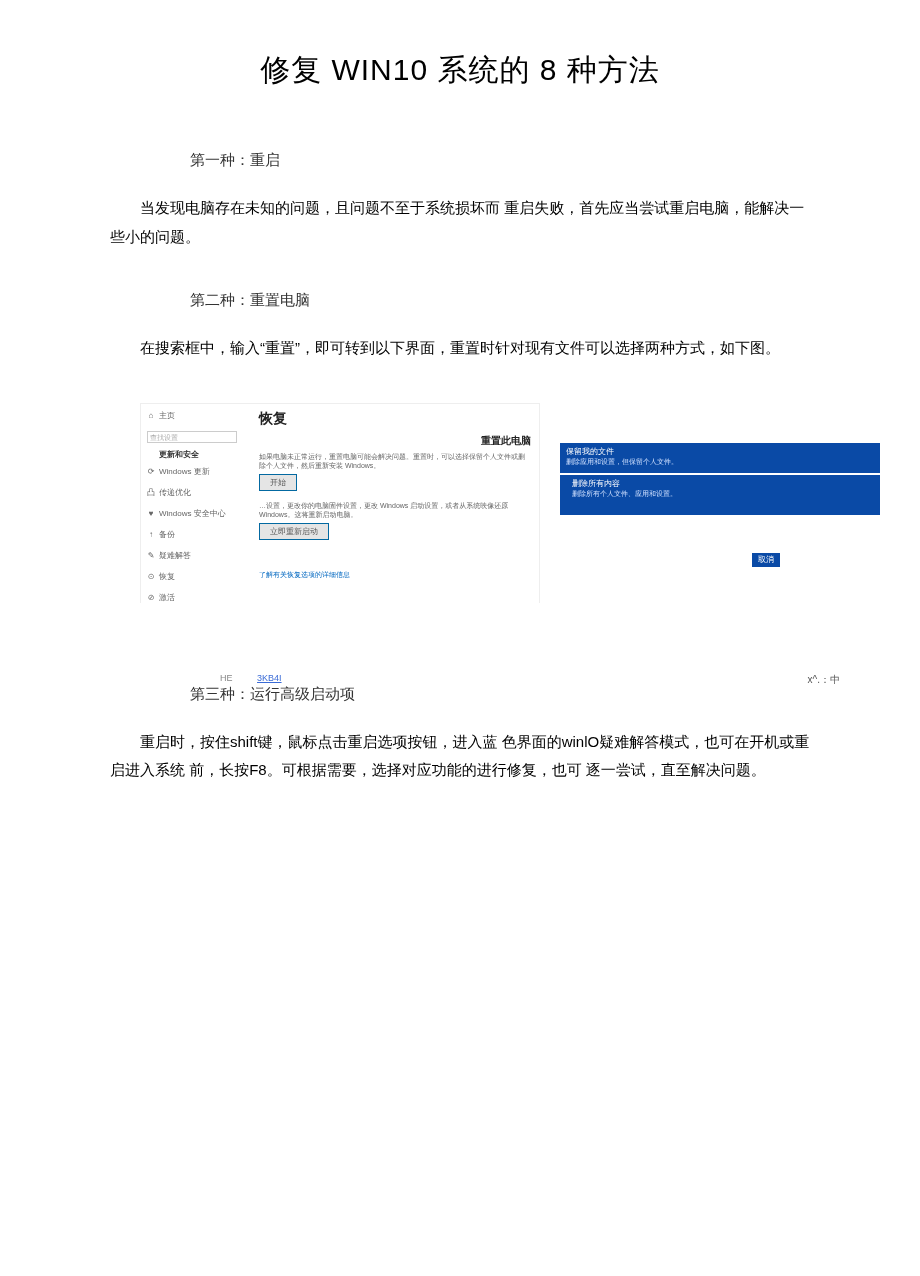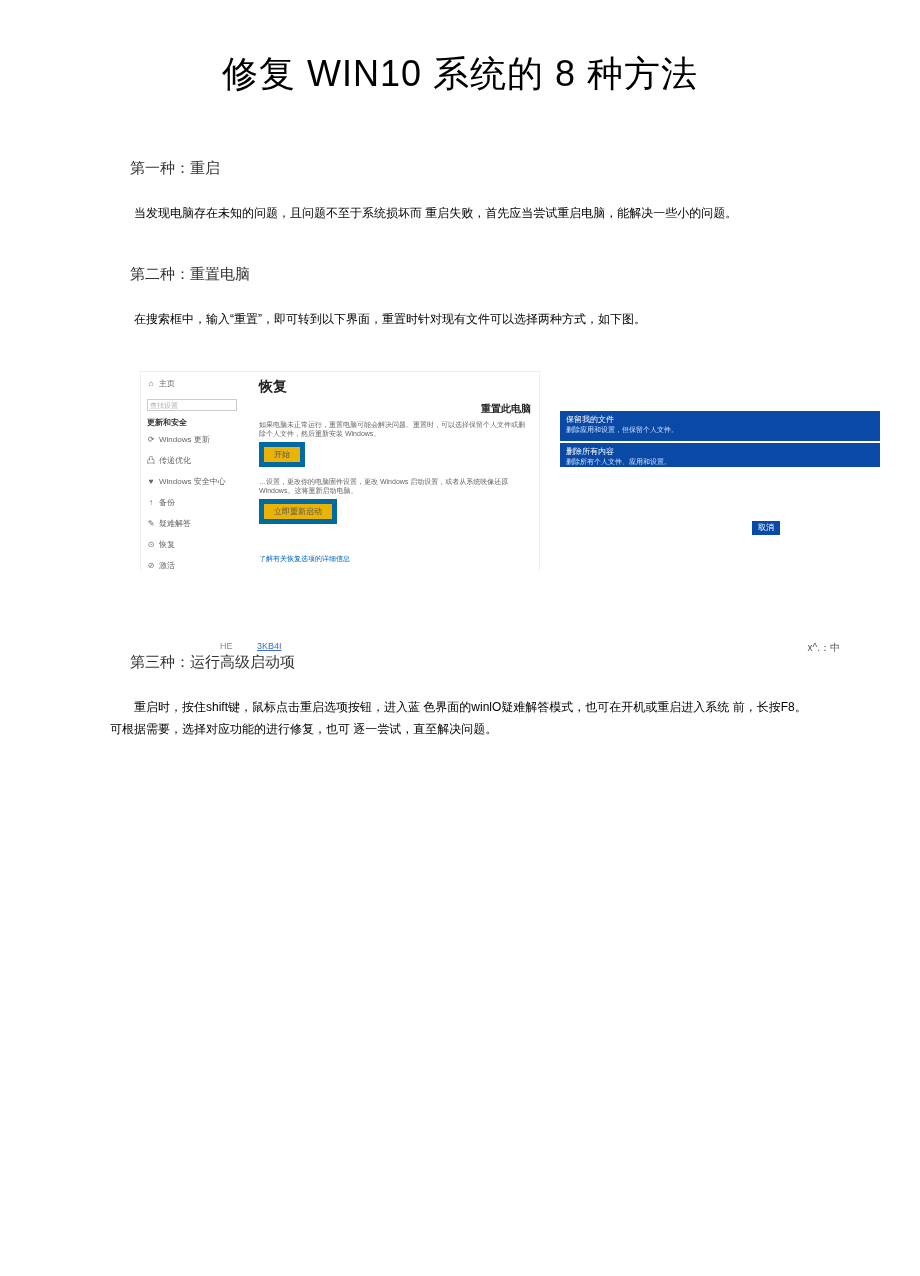--- a/index.html
+++ b/index.html
@@ -7,34 +7,34 @@
       width: 920px;
       height: 1276px;
       background: #ffffff;
       font-family: "Microsoft YaHei", "SimSun", sans-serif;
       color: #000;
       padding: 50px 70px 40px 70px;
       position: relative;
     }
     .title {
       text-align: center;
-      font-size: 36px;
+      font-size: 30px;
       font-weight: 400;
       margin-bottom: 60px;
       letter-spacing: 1px;
     }
     .title .latin { font-family: Arial, sans-serif; }
     .sub {
       font-size: 15px;
-      margin-left: 60px;
+      margin-left: 120px;
       margin-bottom: 24px;
       color: #333;
     }
     .para {
-      font-size: 12px;
+      font-size: 15px;
       line-height: 1.9;
       margin-bottom: 40px;
       text-indent: 2em;
       padding: 0 40px 0 40px;
     }
     .screenshot {
       margin: 14px 70px 20px 70px;
       position: relative;
       height: 240px;
       font-size: 9px;
@@ -49,50 +49,50 @@
       border: 1px solid #eee;
     }
     .ss-left {
       position: absolute;
       left: 0; top: 0; width: 110px; height: 200px;
       background: #fff;
       padding: 6px;
     }
     .ss-left .row { font-size: 8px; color: #666; margin-bottom: 10px; display:flex; align-items:center; gap:4px;}
     .ss-left .srch { border:1px solid #ccc; width:90px; height:12px; font-size:7px; padding:1px 2px; color:#aaa;}
-    .ss-left .hdr { font-size:8px; font-weight:bold; color:#333; margin:6px 0;}
+    .ss-left .hdr { font-size:8px; font-weight:bold; color:#333; margin:6px 12px;}
     .ico { display:inline-block; width:8px; text-align:center;}
     .ss-right {
       position: absolute;
       left: 110px; top: 0; right:0; height:200px;
       background: #fff;
       padding: 6px 8px;
     }
     .ss-right .hfh { font-size: 14px; font-weight:bold; color:#222; margin-bottom:6px;}
     .ss-right .sub2 { font-size: 10px; font-weight:bold; color:#222; margin-bottom:4px;text-align:right;}
     .ss-right .desc { font-size: 7px; color:#666; line-height:1.3; margin-bottom:4px;}
-    .ss-right .btn { display:inline-block; border:5px solid #0369a1; background:#eab308; font-size:8px; padding:2px 10px; margin-bottom:10px;}
+    .ss-right .btn { display:inline-block; border:1px solid #0369a1; background:#e5e5e5; font-size:8px; padding:2px 10px; margin-bottom:10px;}
     .ss-right .lnk { font-size:7px; color:#0067c0;}
     .blue-box1 {
       position: absolute;
       left: 420px; top: 40px;
       width: 320px; height: 30px;
       background: #0a4aa6;
       color:#fff;
       font-size:8px;
       padding:3px 6px;
     }
     .blue-box2 {
       position: absolute;
       left: 420px; top: 72px;
-      width: 320px; height: 24px;
+      width: 320px; height: 40px;
       background: #0a4aa6;
       color:#fff;
       font-size:8px;
-      padding:3px 6px;
+      padding:3px 12px;
     }
     .bb-t { font-size:8px; }
     .bb-s { font-size:7px; color:#cfe0ff;}
     .smallblue {
       position:absolute; right:0; top:150px;
       width:28px; height:14px; background:#0a4aa6;
       color:#fff; font-size:8px; text-align:center; line-height:14px;
     }
     .footer-scraps {
       margin-left: 70px;

